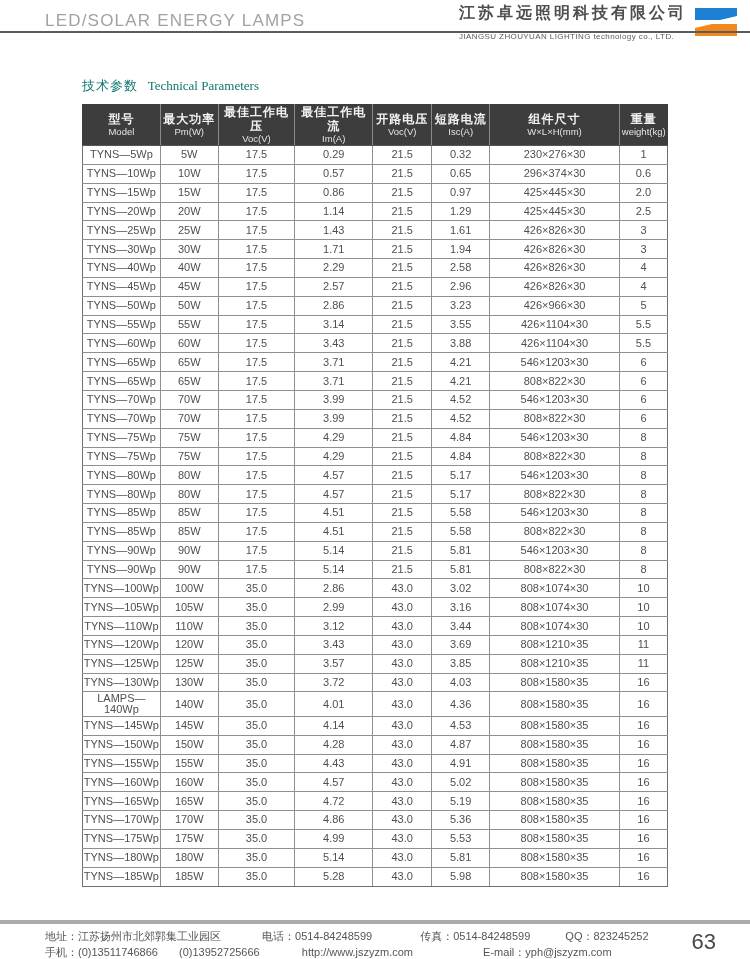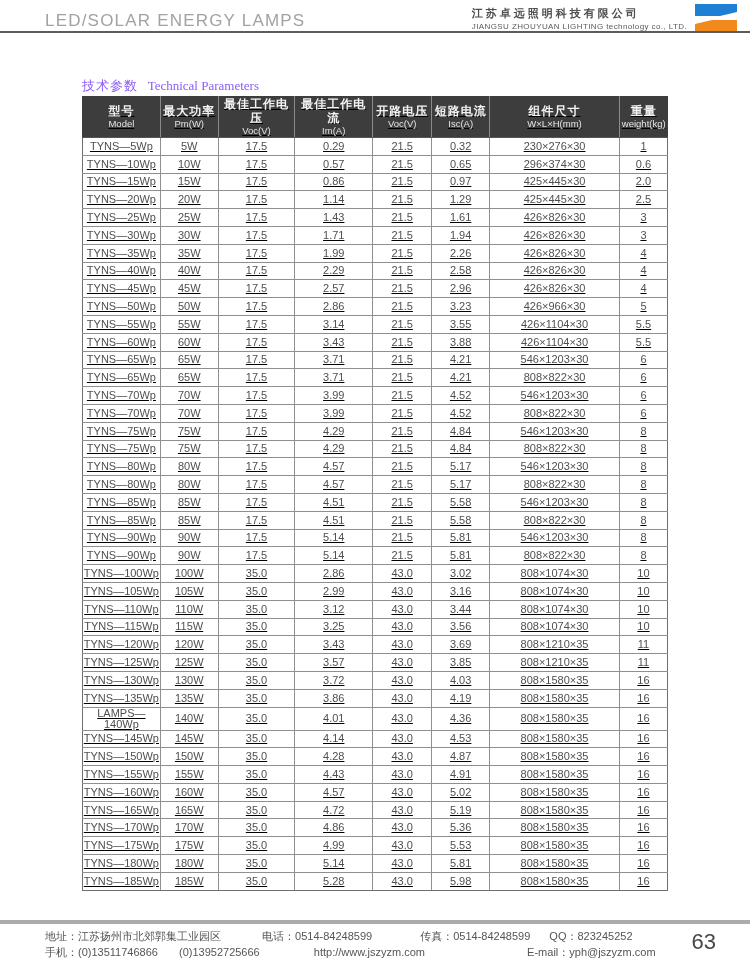--- a/index.html
+++ b/index.html
@@ -4,52 +4,52 @@
 <style>
   * { margin:0; padding:0; box-sizing:border-box; }
   html,body { background:#ffffff; }
   body { font-family:"Liberation Sans","DejaVu Sans",sans-serif; }
   .page { position:relative; width:750px; height:959px; background:#ffffff; overflow:hidden; }
 
   
   .hdr-left { position:absolute; left:45px; top:11px; font-size:17px; letter-spacing:1.2px; color:#a2a2a2; }
   .hdr-company { position:absolute; right:12px; top:3px; display:flex; align-items:center; gap:7px; }
   .hdr-company-text { text-align:left; }
-  .company-cn { font-size:11px; letter-spacing:3px; color:#4e4e4e; font-weight:bold; white-space:nowrap; }
-  .company-en { font-size:8px; letter-spacing:0.4px; color:#5a5a5a; margin-top:1px; white-space:nowrap; }
+  .company-cn { font-size:16px; letter-spacing:3px; color:#4e4e4e; font-weight:bold; white-space:nowrap; }
+  .company-en { font-size:8px; letter-spacing:0.4px; color:#5a5a5a; margin-top:8px; white-space:nowrap; }
   .logo { width:44px; height:30px; display:block; }
   .hdr-rule { position:absolute; left:0; top:31px; width:750px; height:2px; background:#5c5c5c; }
 
   
-  .sec-title { position:absolute; left:82px; top:77px; font-size:13px; color:#8b5cf6; }
+  .sec-title { position:absolute; left:82px; top:77px; font-size:13px; color:#0f766e; }
   .sec-title .cn { letter-spacing:1px; }
   .sec-title .en { font-family:"Liberation Serif","DejaVu Serif",serif; margin-left:6px; }
 
   
-  table.params { position:absolute; left:82px; top:96px; width:586px; height:783px;
-                 border-collapse:collapse; table-layout:fixed;text-decoration:underline; }
+  table.params { position:absolute; left:82px; top:104px; width:586px; height:783px;
+                 border-collapse:collapse; table-layout:fixed; }
   col.c-model {width:13.3%} col.c-pm {width:9.9%} col.c-vm {width:13.1%} col.c-im {width:13.3%}
   col.c-voc {width:10.1%} col.c-isc {width:9.9%} col.c-dim {width:22.2%} col.c-wt {width:8.2%}
   thead th { background:#3d3d3d; color:#f2f2f2; font-weight:normal; height:36px;
              border-left:1px solid #8a8a8a; border-bottom:1px solid #555; vertical-align:middle; padding:1px 0; }
   thead th:first-child { border-left:1px solid #3d3d3d; }
   .h-cn { font-size:12px; font-weight:bold; line-height:14px; letter-spacing:1px; }
   .h-sub { font-size:9.5px; line-height:11px; color:#e4e4e4; }
   tbody td { border:1px solid #8f8f8f; border-top:0; font-size:11px; color:#4f4f4f;
              text-align:center; vertical-align:middle; line-height:1; padding:0; background:#fff; }
   tbody td:first-child { border-left:1px solid #6f6f6f; }
   tbody td:last-child  { border-right:1px solid #6f6f6f; }
   tbody tr:last-child td { border-bottom:1px solid #6f6f6f; }
   tbody tr { height:17.8px; }
 
   
   .ftr-rule { position:absolute; left:0; top:920px; width:750px; height:4px; background:#ababab; }
   .ftr { position:absolute; left:45px; top:928px; font-size:11px; color:#555; line-height:16px; white-space:nowrap; }
-  .ftr .gap-a { margin-left:38px; } .ftr .gap-b { margin-left:45px; } .ftr .gap-c { margin-left:16px; }
-  .ftr .gap-d { margin-left:18px; } .ftr .gap-e { margin-left:51px; } .ftr .gap-f { margin-left:56px;padding-left:43px; }
+  .ftr .gap-a { margin-left:38px; } .ftr .gap-b { margin-left:45px; } .ftr .gap-c { margin-left:32px; }
+  .ftr .gap-d { margin-left:18px; } .ftr .gap-e { margin-left:39px; } .ftr .gap-f { margin-left:24px;padding-left:43px; }
   .page-num { position:absolute; right:34px; top:929px; font-size:22px; color:#474747; }
 </style>
 </head>
 <body>
 
 <div class="page">
 
   <div class="hdr-left">LED/SOLAR ENERGY LAMPS</div>
 
   <div class="hdr-company">
@@ -172,30 +172,20 @@
           <td>TYNS—30Wp</td>
           <td>30W</td>
           <td>17.5</td>
           <td>1.71</td>
           <td>21.5</td>
           <td>1.94</td>
           <td>426×826×30</td>
           <td>3</td>
         </tr>
         <tr>
-          <td>TYNS—35Wp</td>
-          <td>35W</td>
-          <td>17.5</td>
-          <td>1.99</td>
-          <td>21.5</td>
-          <td>2.26</td>
-          <td>426×826×30</td>
-          <td>4</td>
-        </tr>
-        <tr>
           <td>TYNS—40Wp</td>
           <td>40W</td>
           <td>17.5</td>
           <td>2.29</td>
           <td>21.5</td>
           <td>2.58</td>
           <td>426×826×30</td>
           <td>4</td>
         </tr>
         <tr>
@@ -382,30 +372,20 @@
           <td>TYNS—110Wp</td>
           <td>110W</td>
           <td>35.0</td>
           <td>3.12</td>
           <td>43.0</td>
           <td>3.44</td>
           <td>808×1074×30</td>
           <td>10</td>
         </tr>
         <tr>
-          <td>TYNS—115Wp</td>
-          <td>115W</td>
-          <td>35.0</td>
-          <td>3.25</td>
-          <td>43.0</td>
-          <td>3.56</td>
-          <td>808×1074×30</td>
-          <td>10</td>
-        </tr>
-        <tr>
           <td>TYNS—120Wp</td>
           <td>120W</td>
           <td>35.0</td>
           <td>3.43</td>
           <td>43.0</td>
           <td>3.69</td>
           <td>808×1210×35</td>
           <td>11</td>
         </tr>
         <tr>
@@ -418,30 +398,20 @@
           <td>808×1210×35</td>
           <td>11</td>
         </tr>
         <tr>
           <td>TYNS—130Wp</td>
           <td>130W</td>
           <td>35.0</td>
           <td>3.72</td>
           <td>43.0</td>
           <td>4.03</td>
-          <td>808×1580×35</td>
-          <td>16</td>
-        </tr>
-        <tr>
-          <td>TYNS—135Wp</td>
-          <td>135W</td>
-          <td>35.0</td>
-          <td>3.86</td>
-          <td>43.0</td>
-          <td>4.19</td>
           <td>808×1580×35</td>
           <td>16</td>
         </tr>
         <tr>
           <td>LAMPS—140Wp</td>
           <td>140W</td>
           <td>35.0</td>
           <td>4.01</td>
           <td>43.0</td>
           <td>4.36</td>

